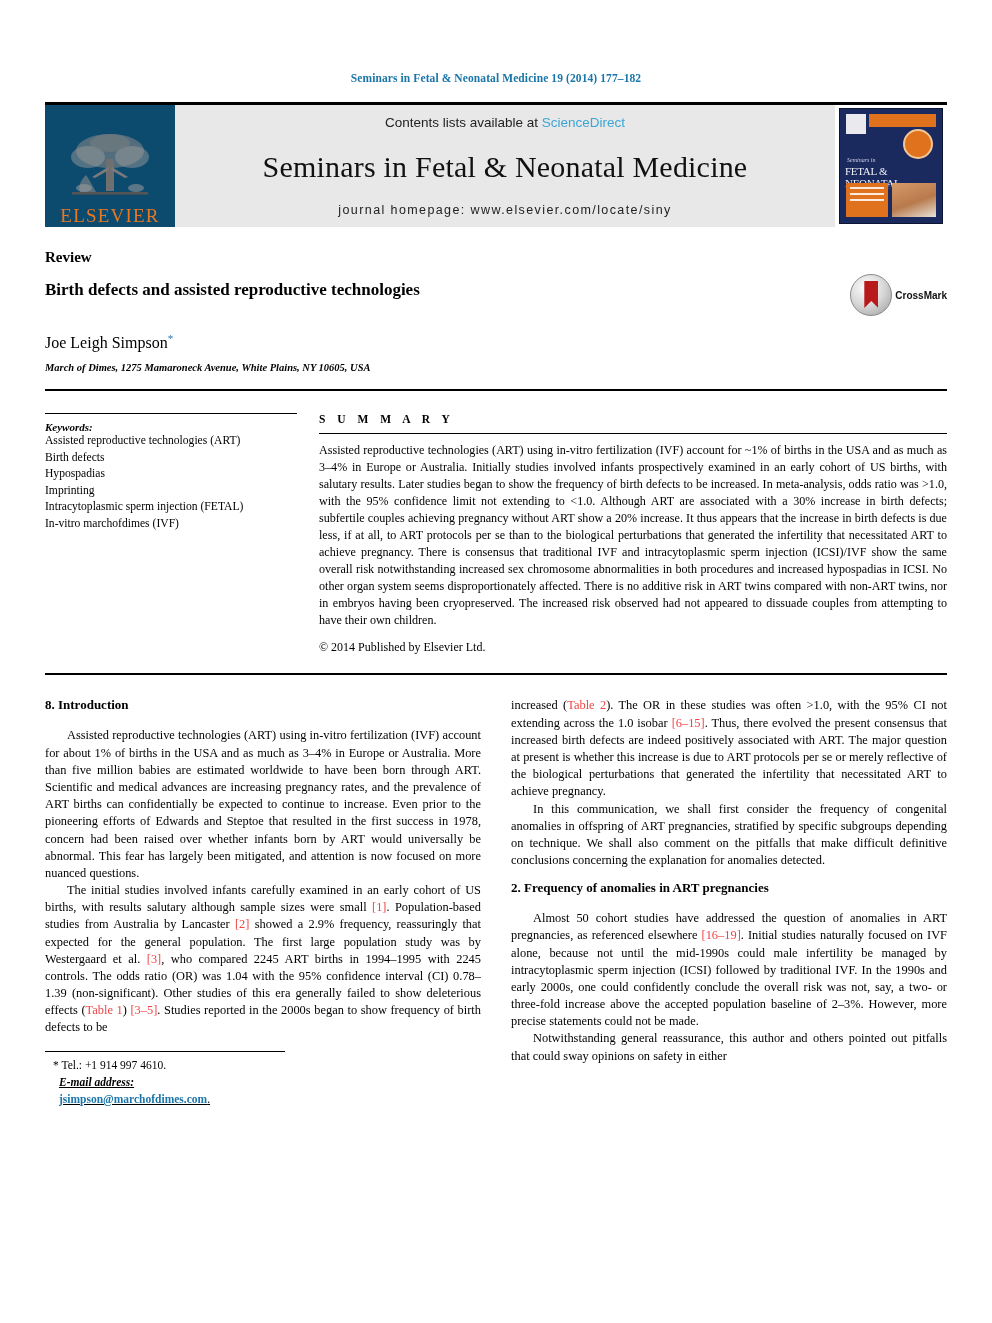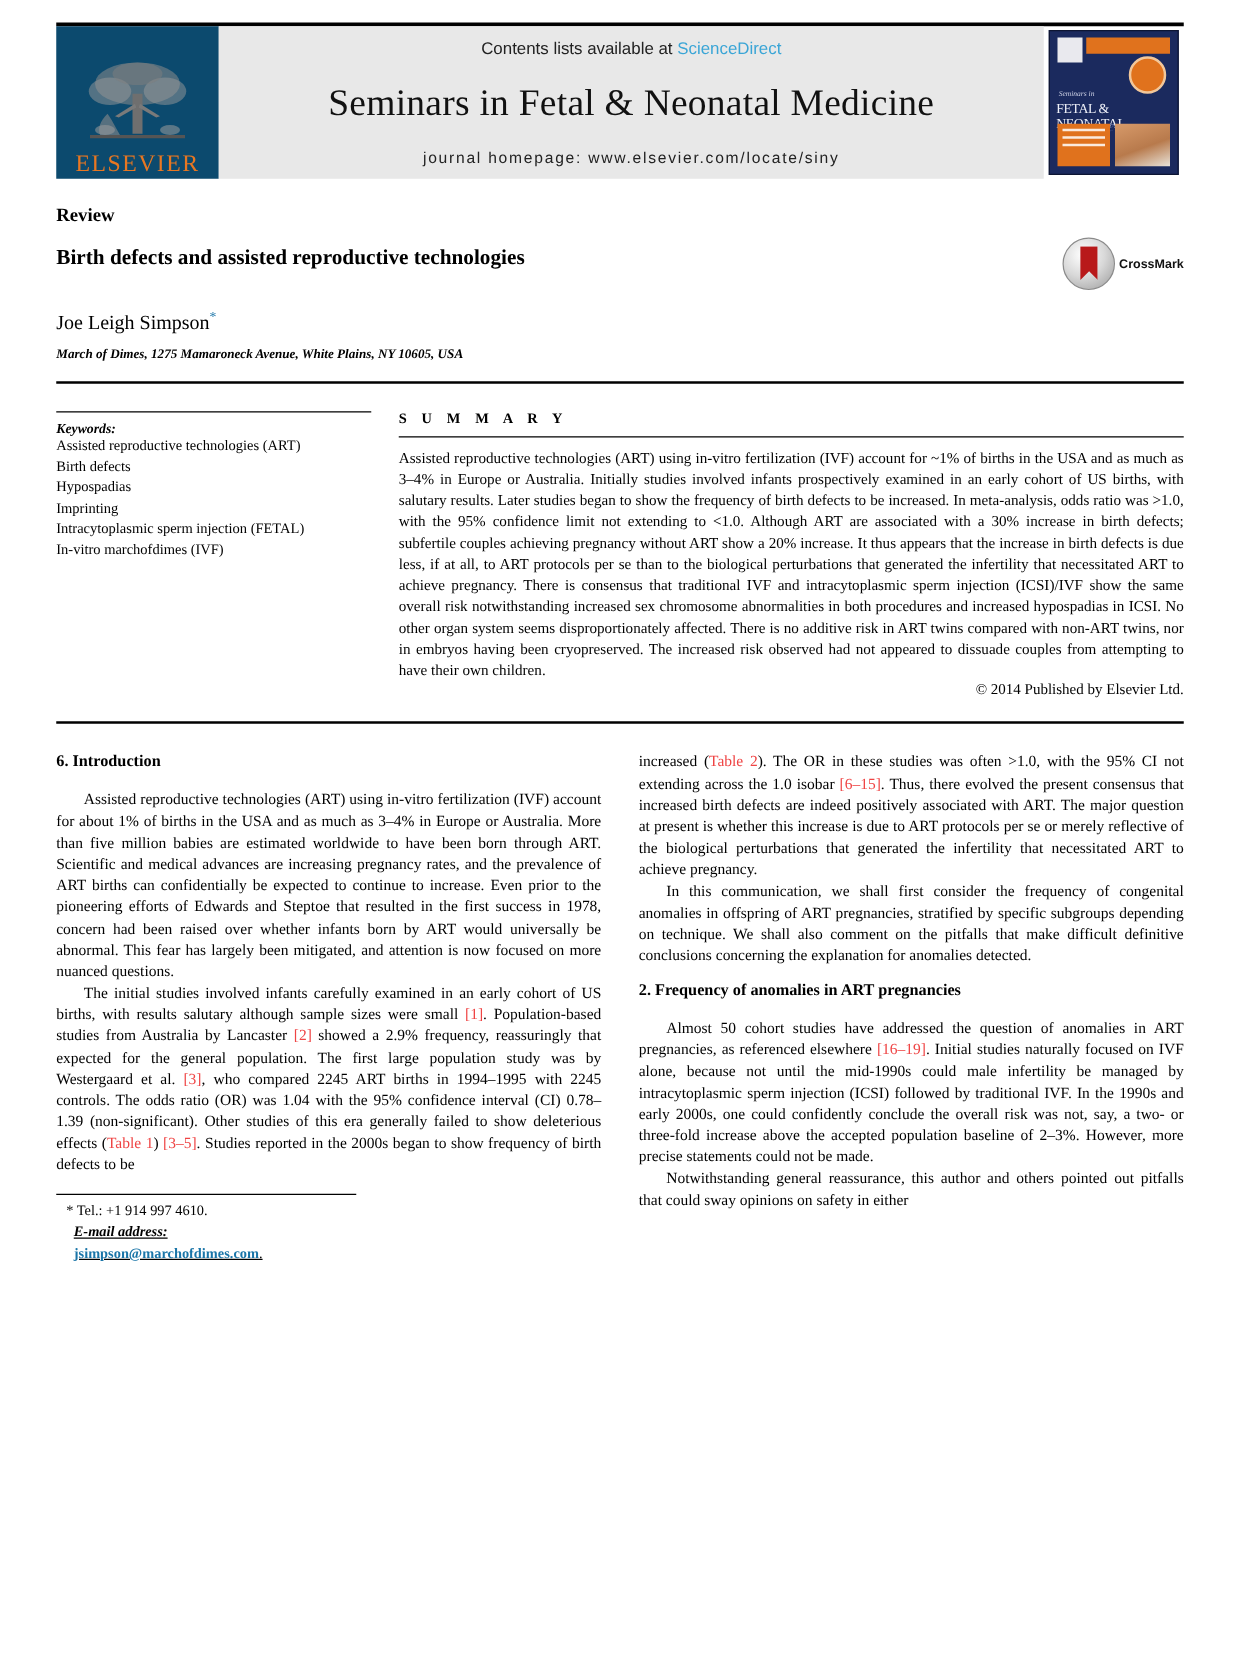--- a/index.html
+++ b/index.html
@@ -216,22 +216,23 @@
     letter-spacing: 4.5px;
     margin-bottom: 8px;
   }
   .abs-rule { border-top: 1.6px solid #000; margin-bottom: 8px; }
   .abstract-text {
     font-size: 12.1px;
     line-height: 1.40;
     text-align: justify;
   }
   .copyright {
-    text-align: right;
+    text-align: left;
     font-size: 12px;
+    margin-top: 12px;
   }
 
   .rule-heavy-2 { border-top: 2.5px solid #000; margin-top: 18px; }
 
   
   .body-cols {
     display: flex;
     gap: 30px;
     margin-top: 22px;
   }
@@ -272,20 +273,21 @@
     width: 520px;
   }
   .issn { font-size: 12px; font-weight: bold; }
   .doi { font-size: 12px; color: #1a75a8; font-weight: bold; }
 </style>
 </head>
 <body>
 
 <div class="page">
 
+  <div class="runninghead">Seminars in Fetal &amp; Neonatal Medicine 19 (2014) 177–182</div>
 
   <div class="masthead">
 
     <div class="elsevier-block">
       <svg class="tree-svg" width="96" height="76" viewBox="0 0 96 76">
         <g fill="#6b6b6b">
           <ellipse cx="48" cy="22" rx="34" ry="17" fill="#8d8d8d" opacity="0.55"></ellipse>
           <ellipse cx="26" cy="28" rx="17" ry="11" fill="#9a9a9a" opacity="0.5"></ellipse>
           <ellipse cx="70" cy="28" rx="17" ry="11" fill="#9a9a9a" opacity="0.5"></ellipse>
           <ellipse cx="48" cy="14" rx="20" ry="9" fill="#7d7d7d" opacity="0.5"></ellipse>
@@ -368,21 +370,21 @@
       <div class="abstract-text">Assisted reproductive technologies (ART) using in-vitro fertilization (IVF) account for ~1% of births in the USA and as much as 3–4% in Europe or Australia. Initially studies involved infants prospectively examined in an early cohort of US births, with salutary results. Later studies began to show the frequency of birth defects to be increased. In meta-analysis, odds ratio was &gt;1.0, with the 95% confidence limit not extending to &lt;1.0. Although ART are associated with a 30% increase in birth defects; subfertile couples achieving pregnancy without ART show a 20% increase. It thus appears that the increase in birth defects is due less, if at all, to ART protocols per se than to the biological perturbations that generated the infertility that necessitated ART to achieve pregnancy. There is consensus that traditional IVF and intracytoplasmic sperm injection (ICSI)/IVF show the same overall risk notwithstanding increased sex chromosome abnormalities in both procedures and increased hypospadias in ICSI. No other organ system seems disproportionately affected. There is no additive risk in ART twins compared with non-ART twins, nor in embryos having been cryopreserved. The increased risk observed had not appeared to dissuade couples from attempting to have their own children.</div>
       <div class="copyright">© 2014 Published by Elsevier Ltd.</div>
     </div>
   </div>
 
   <div class="rule-heavy-2"></div>
 
   <div class="body-cols">
 
     <div class="col">
-      <h2 class="sec">6.  Introduction</h2>
+      <h2 class="sec">8.  Introduction</h2>
 
       <p class="body">Assisted reproductive technologies (ART) using in-vitro fertilization (IVF) account for about 1% of births in the USA and as much as 3–4% in Europe or Australia. More than five million babies are estimated worldwide to have been born through ART. Scientific and medical advances are increasing pregnancy rates, and the prevalence of ART births can confidentially be expected to continue to increase. Even prior to the pioneering efforts of Edwards and Steptoe that resulted in the first success in 1978, concern had been raised over whether infants born by ART would universally be abnormal. This fear has largely been mitigated, and attention is now focused on more nuanced questions.</p>
 
       <p class="body"><span>The initial studies involved infants carefully examined in an early cohort of US births, with results salutary although sample sizes were small </span><a class="ref">[1]</a><span>. Population-based studies from Australia by Lancaster </span><a class="ref">[2]</a><span> showed a 2.9% frequency, reassuringly that expected for the general population. The first large population study was by Westergaard et al. </span><a class="ref">[3]</a><span>, who compared 2245 ART births in 1994–1995 with 2245 controls. The odds ratio (OR) was 1.04 with the 95% confidence interval (CI) 0.78–1.39 (non-significant). Other studies of this era generally failed to show deleterious effects (</span><a class="ref">Table 1</a><span>) </span><a class="ref">[3–5]</a><span>. Studies reported in the 2000s began to show frequency of birth defects to be</span></p>
 
       <div class="footnote">
         <div class="tel"><span>*</span> <span>Tel.: +1 914 997 4610.</span></div>
         <div class="em"><i>E-mail address:</i> <span class="mail">jsimpson@marchofdimes.com</span><span>.</span></div>
       </div>
     </div>

